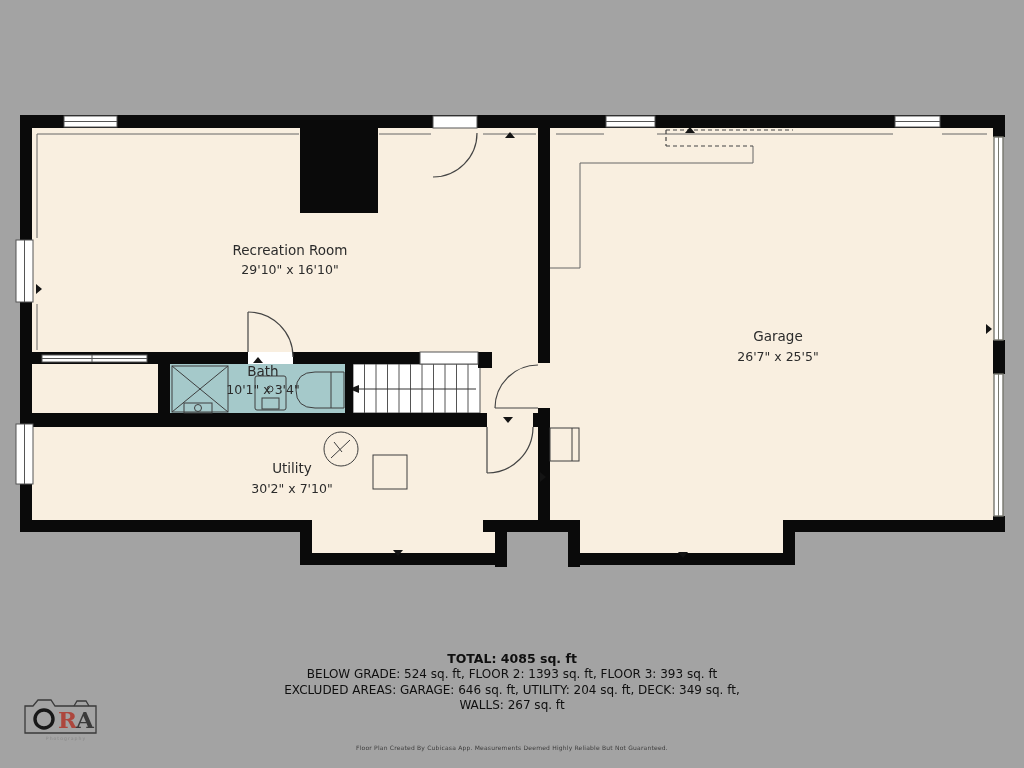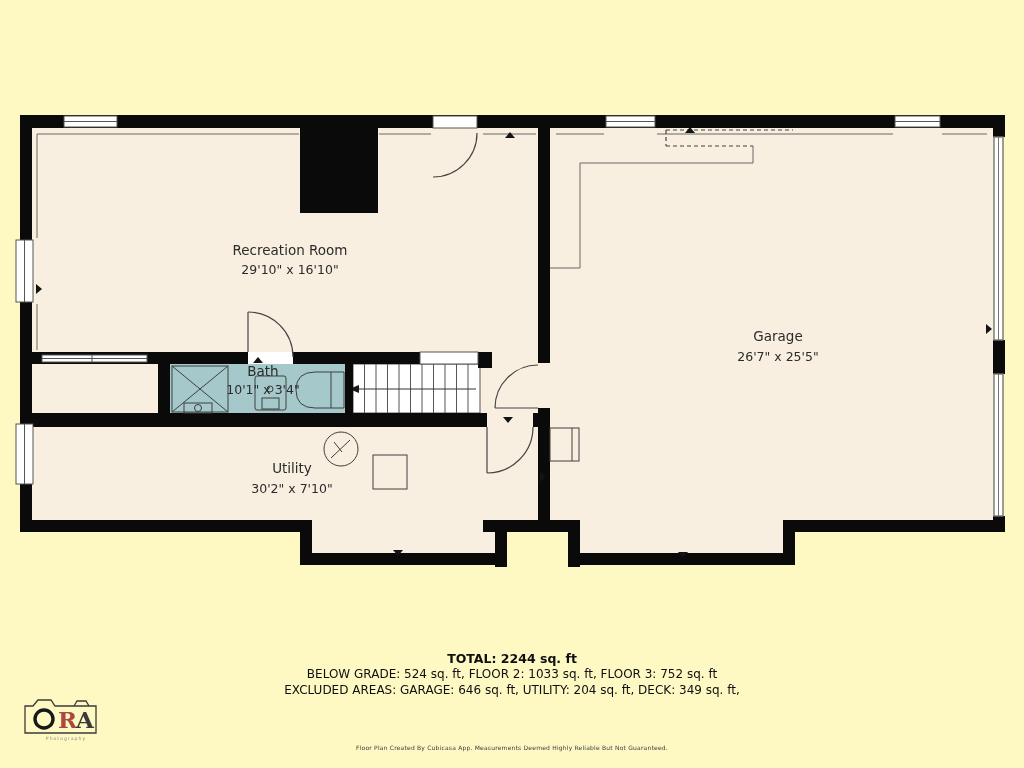--- a/index.html
+++ b/index.html
@@ -1,16 +1,16 @@
 <!DOCTYPE html>
 <html><head>
 <meta charset="utf-8">
 <style>
   html,body{margin:0;padding:0;background:#ffffff;}
-  .stage{position:relative;width:1024px;height:768px;background:#fef9c3;overflow:hidden;
+  .stage{position:relative;width:1024px;height:768px;background:#a3a3a3;overflow:hidden;
          font-family:"DejaVu Sans","Liberation Sans",sans-serif;}
   .plan-svg{position:absolute;left:0;top:0;}
   .room-name{font-family:"DejaVu Sans","Liberation Sans",sans-serif;font-size:13.5px;fill:#2b2b2b;}
   .room-dims{font-family:"DejaVu Sans","Liberation Sans",sans-serif;font-size:12.5px;fill:#2b2b2b;}
   .summary{position:absolute;left:0;right:0;top:651px;text-align:center;color:#0f0f0f;
            font-size:12px;line-height:15.3px;}
   .summary .total{font-weight:bold;font-size:12.5px;margin-bottom:1px;}
   .disclaimer{position:absolute;left:0;right:0;top:744px;text-align:center;
               font-size:6px;color:#3c3c3c;letter-spacing:.2px;}
   .logo{position:absolute;left:18px;top:690px;width:96px;height:58px;}
@@ -197,23 +197,24 @@
       <text class="room-name" x="263" y="376">Bath</text>
       <text class="room-dims" x="263" y="394">10'1" x 3'4"</text>
       <text class="room-name" x="292" y="473">Utility</text>
       <text class="room-dims" x="292" y="493">30'2" x 7'10"</text>
       <text class="room-name" x="778" y="341">Garage</text>
       <text class="room-dims" x="778" y="361">26'7" x 25'5"</text>
     </g>
   </svg>
 
   <div class="summary">
-    <div class="total">TOTAL: 2244 sq. ft</div>
-    <div>BELOW GRADE: 524 sq. ft, FLOOR 2: 1033 sq. ft, FLOOR 3: 752 sq. ft</div>
+    <div class="total">TOTAL: 4085 sq. ft</div>
+    <div>BELOW GRADE: 524 sq. ft, FLOOR 2: 1393 sq. ft, FLOOR 3: 393 sq. ft</div>
     <div>EXCLUDED AREAS: GARAGE: 646 sq. ft, UTILITY: 204 sq. ft, DECK: 349 sq. ft,</div>
+    <div>WALLS: 267 sq. ft</div>
   </div>
   <div class="disclaimer">Floor Plan Created By Cubicasa App. Measurements Deemed Highly Reliable But Not Guaranteed.</div>
 
   <svg class="logo" viewBox="0 0 96 58">
     <g stroke="#3a3a3a" stroke-width="1.3" fill="none">
       <path d="M7,16 h8 l5,-6 h13 l4,6 h41 v27 h-71 z"></path>
       <path d="M56,16 l3,-5 h9 l3,5"></path>
     </g>
     <circle cx="26" cy="29" r="9" stroke="#181818" stroke-width="3.4" fill="none"></circle>
     <text class="letter" x="40" y="38" fill="#ad473d">R</text>

